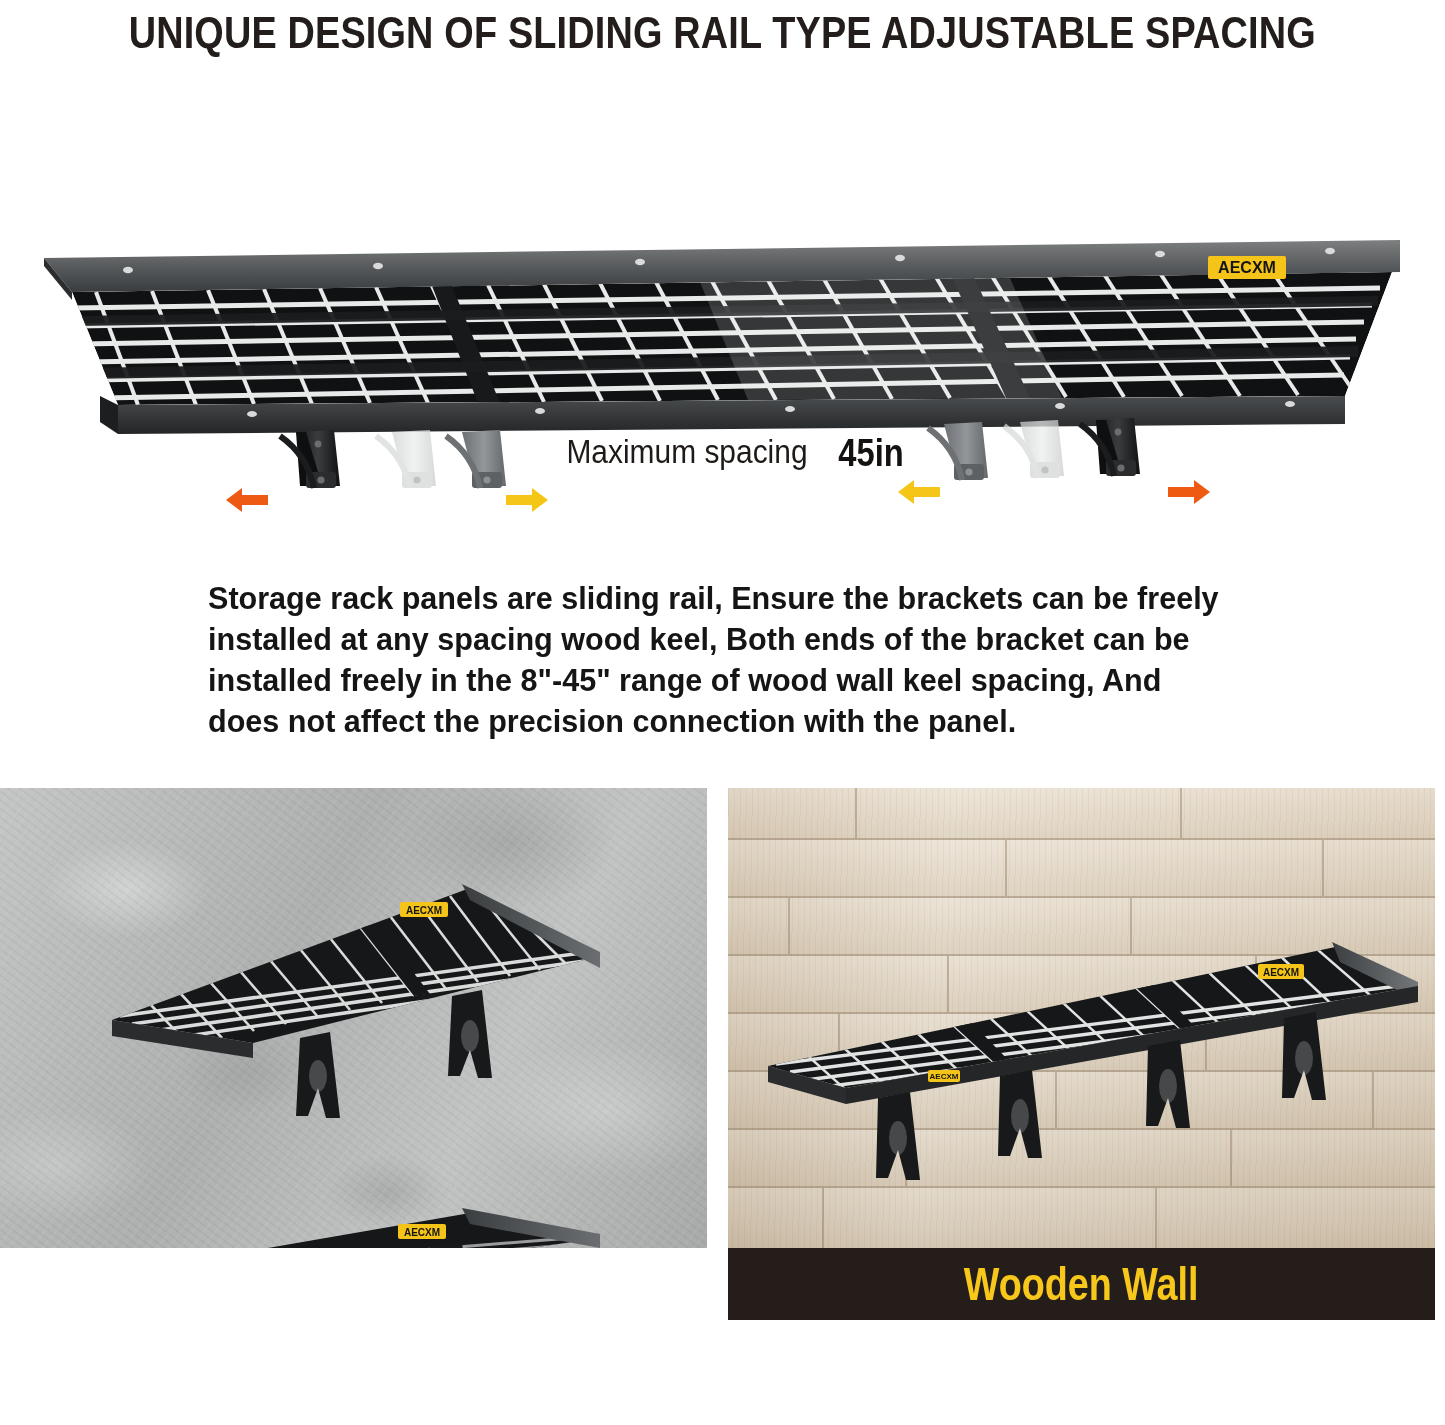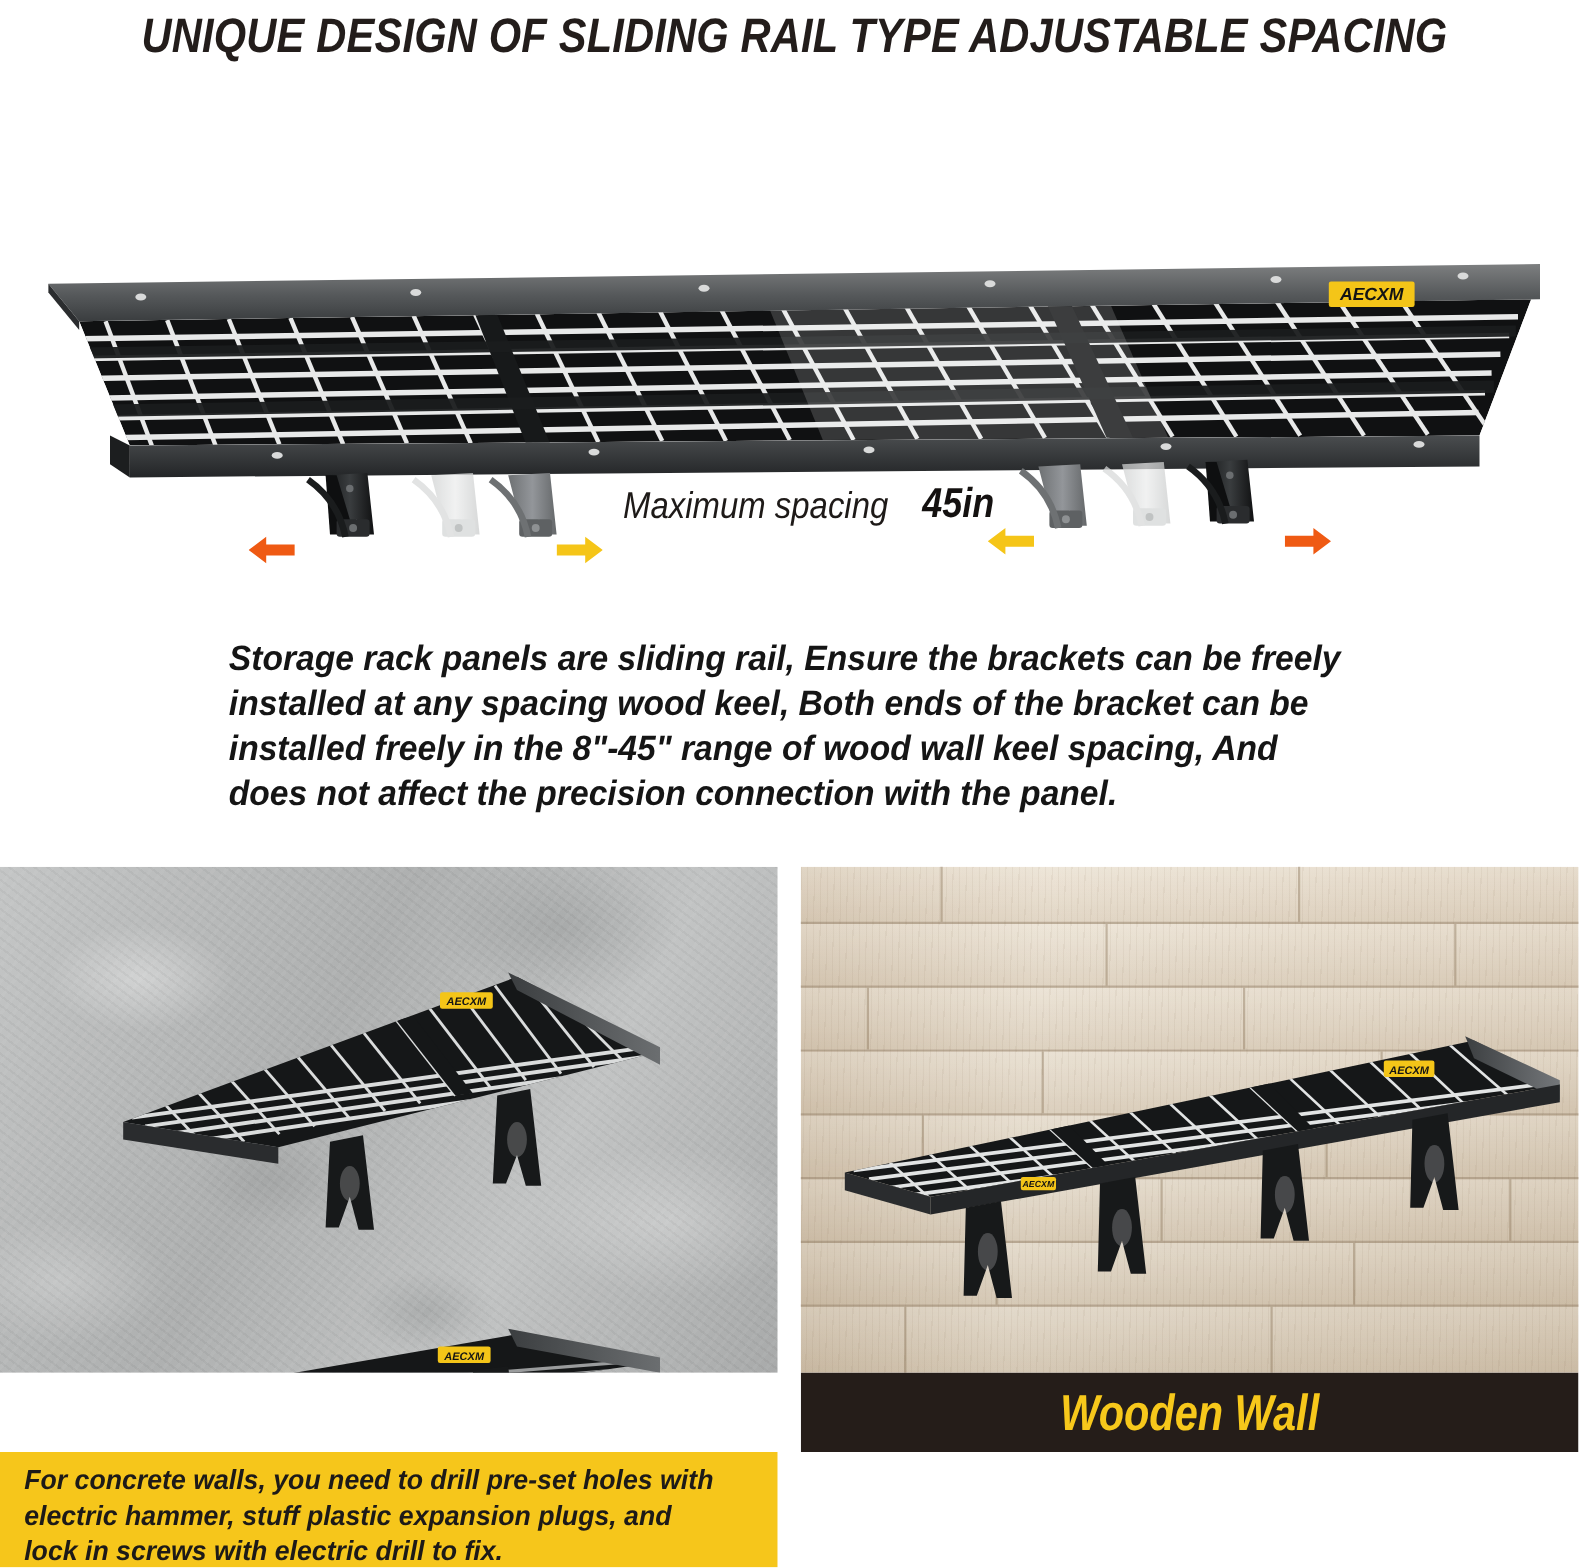--- a/index.html
+++ b/index.html
@@ -3,21 +3,21 @@
 <meta charset="utf-8">
 <title>AECXM Sliding Rail Storage Rack Infographic</title>
 <style>
   *{box-sizing:border-box;margin:0;padding:0}
   html,body{background:#fff;}
   body{
     width:1445px;height:1425px;
     font-family:"Liberation Sans",sans-serif;
     color:#1b1b1b;overflow:hidden;position:relative;
   }
-  .page{width:1147px;height:1425px;position:relative;background:#fff;font-style:italic;}
+  .page{width:1147px;height:1425px;position:relative;background:#fff;}
 
   
   .hero-title{
     position:absolute;left:0;top:0;width:1445px;height:66px;
     display:flex;align-items:center;justify-content:center;
   }
   .hero-title span{
     font-size:44px;font-weight:bold;letter-spacing:.2px;
     color:#231d1b;white-space:nowrap;
     transform:scaleX(.86);transform-origin:center center;
@@ -38,21 +38,21 @@
   }
   .shelf-art{position:absolute;left:0;top:0;width:1445px;height:340px;}
 
   
   .arrow{position:absolute;width:42px;height:30px;}
   .arrow svg{display:block;width:100%;height:100%;}
 
   
   .spacing-label{
     position:absolute;left:560px;top:432px;width:340px;height:48px;
-    display:flex;align-items:flex-end;justify-content:center;gap:9px;
+    display:flex;align-items:flex-start;justify-content:center;gap:9px;
     white-space:nowrap;
   }
   .spacing-label .sl-text{
     font-size:34px;color:#1e1a18;transform:scaleX(.88);transform-origin:center;
   }
   .spacing-label .sl-val{
     font-size:38px;font-weight:bold;color:#141110;
     transform:scaleX(.86);transform-origin:center;
   }
 
@@ -396,23 +396,20 @@
             <ellipse cx="260" cy="538" rx="9" ry="16" fill="#b8babb" opacity=".28"></ellipse>
             <ellipse cx="450" cy="500" rx="9" ry="16" fill="#b8babb" opacity=".28"></ellipse>
             <g>
               <rect x="398" y="436" width="48" height="15" rx="2" fill="#f4c518"></rect>
               <text x="422" y="448" font-family="Liberation Sans, sans-serif" font-size="10" font-weight="bold" fill="#141414" text-anchor="middle">AECXM</text>
             </g>
           </g>
         </svg>
       </div>
 
-      <div class="cap-body">
-        <p>For concrete walls, you need to drill pre-set holes with electric hammer, stuff plastic expansion plugs, and lock in screws with electric drill to fix.</p>
-      </div>
     </div>
 
     <div class="panel right">
       <div class="photo">
         <div class="wall-wood">
           <div class="plank" style="top:-6px;height:58px">
               <i style="left:22%"></i>
               <i style="left:61%"></i>
             </div>
           <div class="plank" style="top:52px;height:58px">

